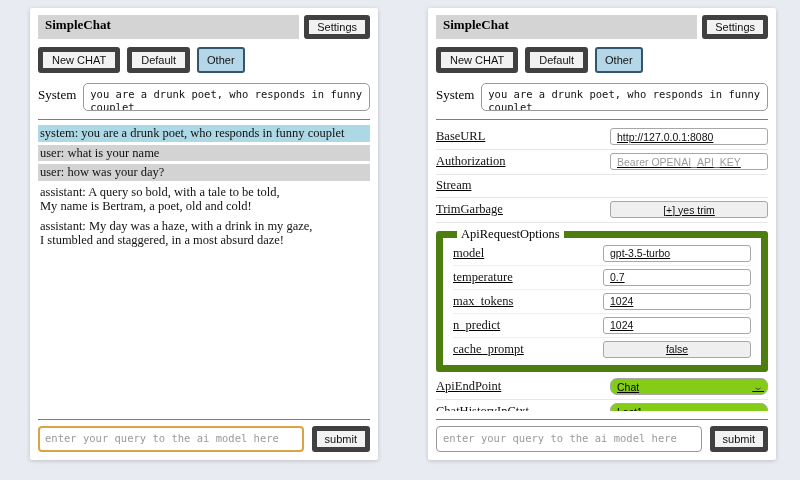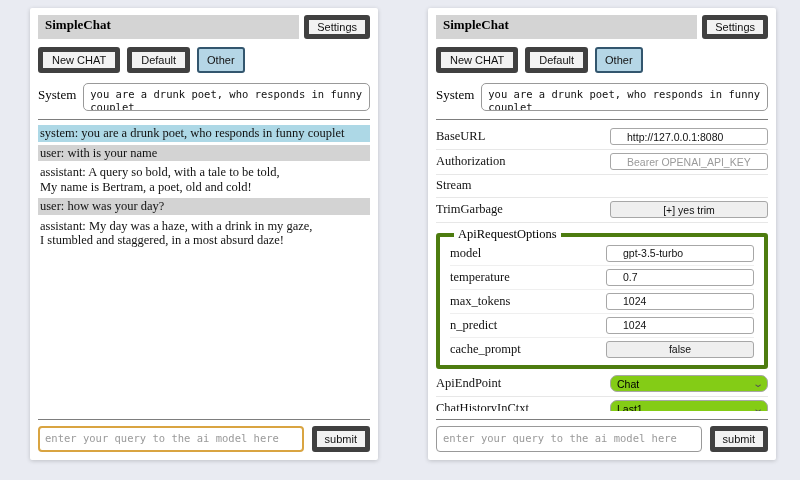--- a/index.html
+++ b/index.html
@@ -79,32 +79,33 @@
   .msg.system { background: #add8e6; }
   .msg.user { background: #d3d3d3; }
   .msg.assistant { background: #ffffff; }
   
   .srow {
     display: flex;
     justify-content: space-between;
     align-items: center;
     padding: 3px 0 4px 0;
     border-bottom: 1px solid #e7e7e7;
+    text-decoration: underline;
   }
   .srow .slabel { font-size: 12.5px; color: #111; }
   .set-input, .set-btn, .set-select {
     width: 158px;
     height: 17px;
     font-family: "Liberation Sans", sans-serif;
     font-size: 10.5px;
   }
   .set-input {
     border: 1px solid #a7a7a7;
     border-radius: 3px;
-    padding: 1px 16px;
+    padding: 1px 6px;
     color: #111;
   }
   .set-input::placeholder, .query-input::placeholder { color: #9a9a9a; }
   .set-btn {
     background: #efefef;
     border: 1px solid #a7a7a7;
     border-radius: 3px;
     padding: 0;
   }
   .set-select {
@@ -112,21 +113,21 @@
     border: 1px solid #a7a7a7;
     border-radius: 7px;
     display: flex;
     justify-content: space-between;
     align-items: center;
     padding: 0 5px 0 6px;
     cursor: pointer;
   }
   .set-select .chev { font-size: 10px; color: #555; line-height: 8px; transform: scaleX(1.4); }
   fieldset.aro {
-    border: 4px solid #4d7c0f;
+    border: 7px solid #4d7c0f;
     border-radius: 3px;
     margin: 4px 0 3px 0;
     padding: 0 10px 4px 10px;
   }
   fieldset.aro legend { font-size: 12.5px; padding: 0 4px; margin-left: 4px; }
   fieldset.aro .srow { border-bottom: 1px solid #efefef; padding: 2.5px 0 3.5px 0; }
   fieldset.aro .set-input, fieldset.aro .set-btn { width: 148px; }
   
   .bottom-block { margin-top: auto; }
   .query-row { display: flex; gap: 8px; margin-top: 6px; align-items: stretch; justify-content: center; }
@@ -159,24 +160,24 @@
     <button class="session-btn active">Other</button>
   </div>
   <div class="system-row">
     <span class="system-label">System</span>
     <textarea class="system-input" spellcheck="false" style="">you are a drunk poet, who responds in funny couplet</textarea>
   </div>
   <hr class="divider">
   <div class="panel-body">
     <div class="chat-log">
       <div class="msg system">system: you are a drunk poet, who responds in funny couplet</div>
-      <div class="msg user">user: with is your name</div>
+      <div class="msg user">user: what is your name</div>
+      <div class="msg user">user: how was your day?</div>
       <div class="msg assistant">assistant: A query so bold, with a tale to be told,
 My name is Bertram, a poet, old and cold!</div>
-      <div class="msg user">user: how was your day?</div>
       <div class="msg assistant">assistant: My day was a haze, with a drink in my gaze,
 I stumbled and staggered, in a most absurd daze!</div>
     </div>
   </div>
   <div class="bottom-block">
     <hr class="divider">
     <div class="query-row">
       <textarea class="query-input focused" spellcheck="false" placeholder="enter your query to the ai model here" style=""></textarea>
       <button class="submit-btn">submit</button>
     </div>

